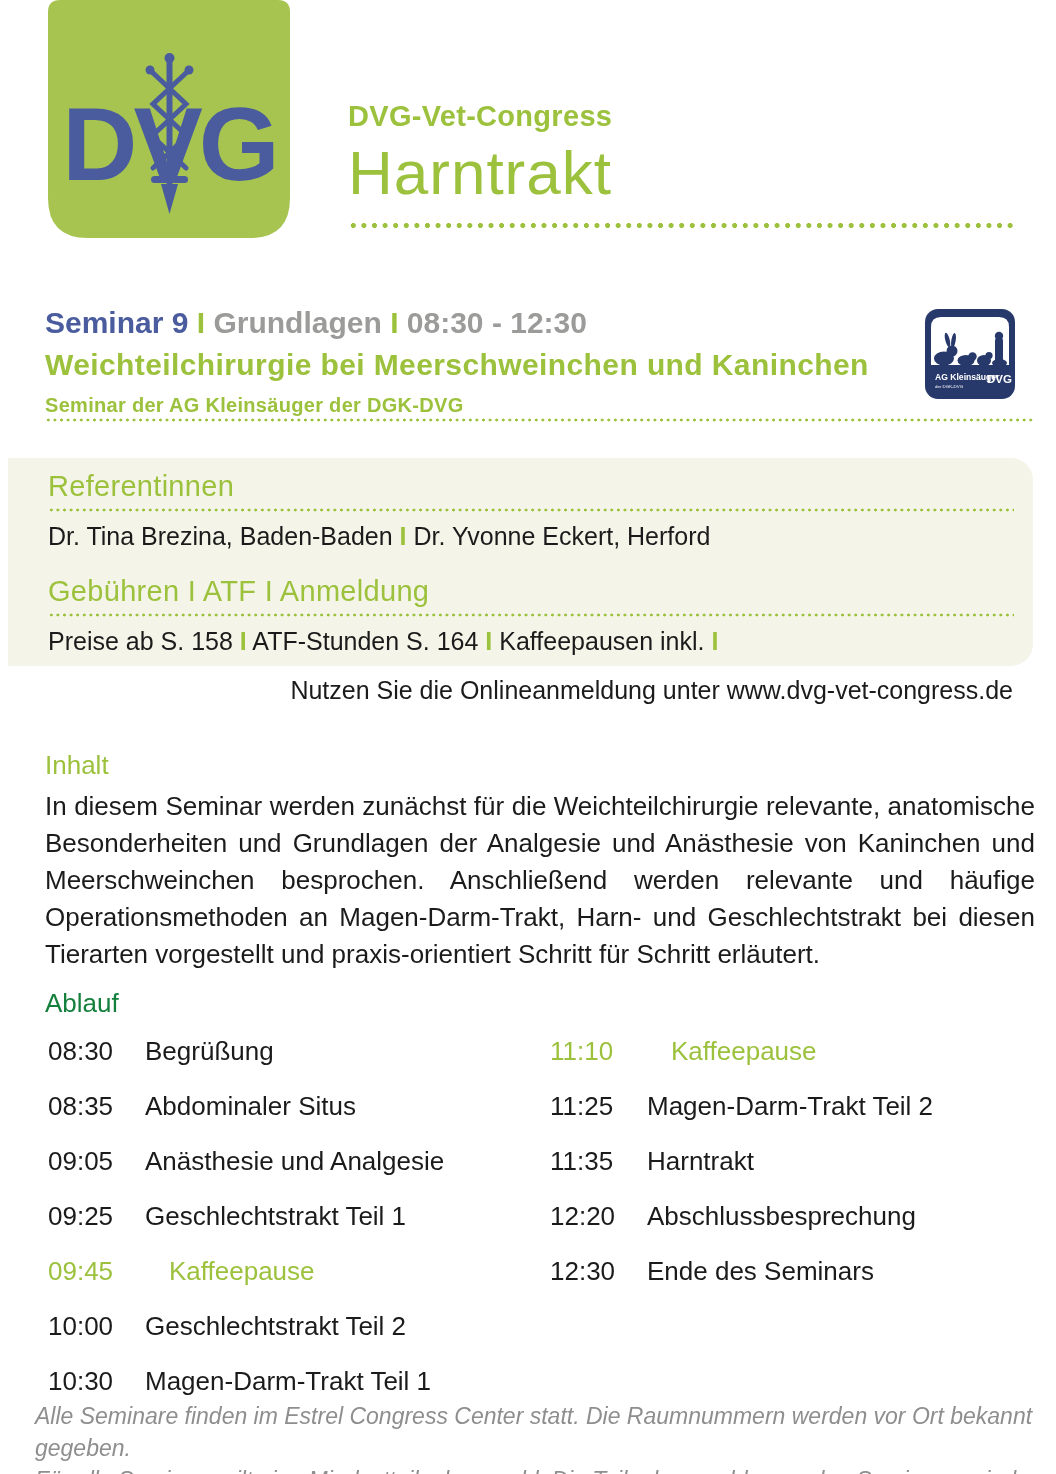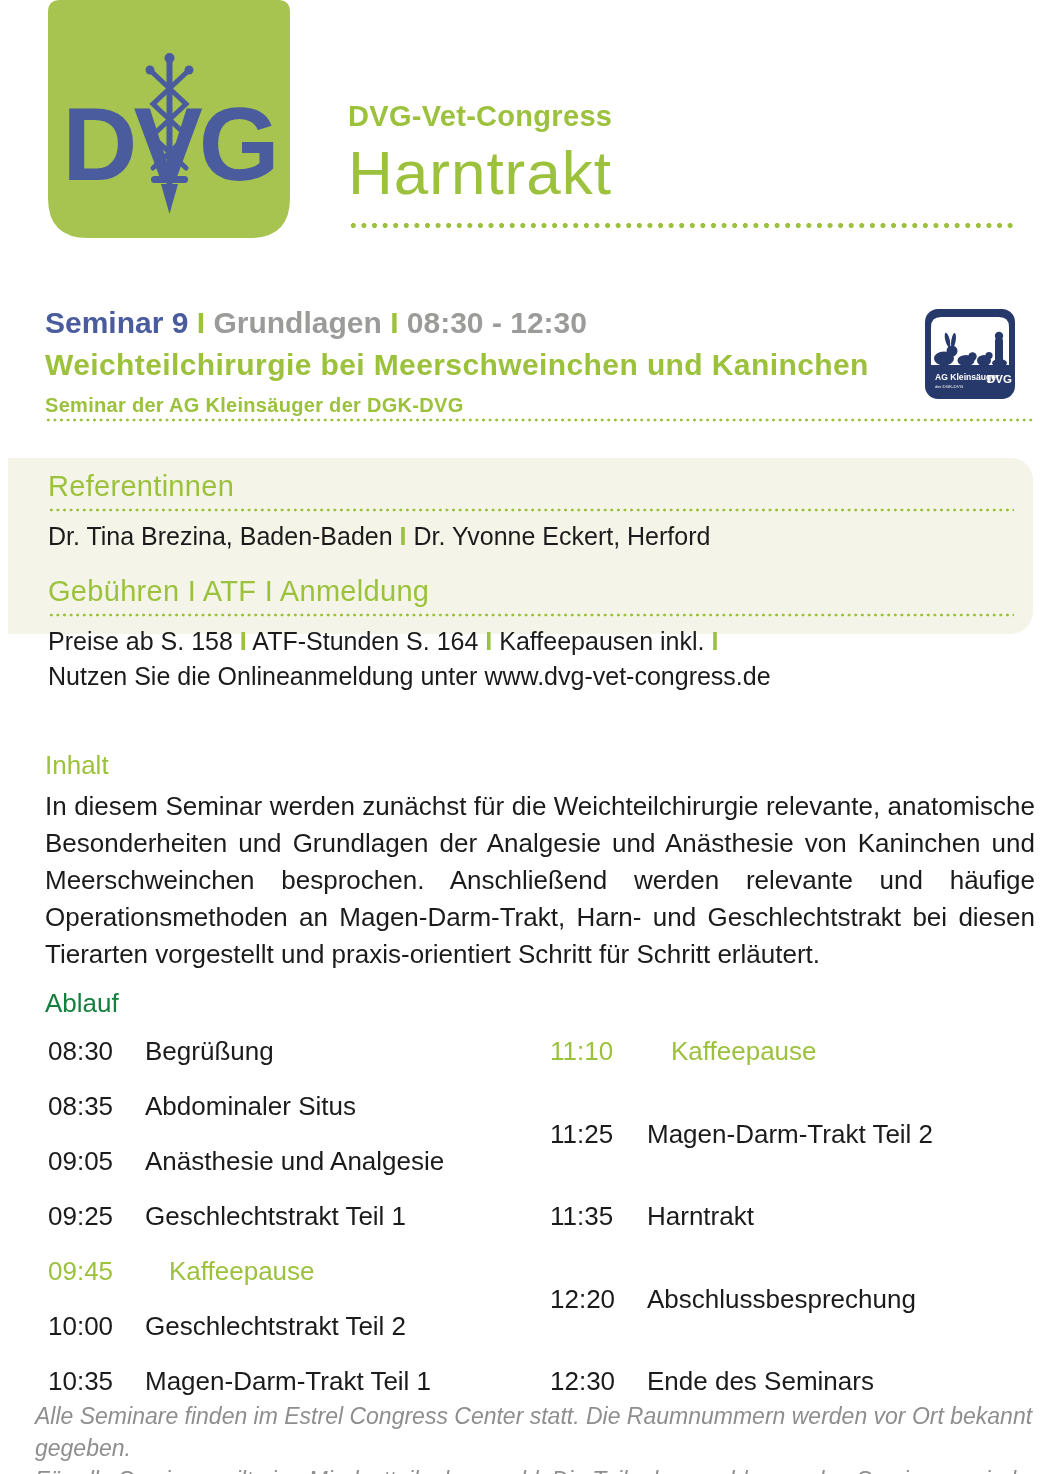--- a/index.html
+++ b/index.html
@@ -23,36 +23,36 @@
   
   .seminar-head{position:absolute;left:45px;top:306px;width:860px;}
   .head-line1{font-size:30px;font-weight:700;color:#9b9b9a;}
   .head-line1 .blue{color:#4a5c9e;}
   .pipe{color:#9cc13c;font-weight:700;}
   .head-line2{font-size:30px;font-weight:700;color:#9cc13c;margin-top:8px;letter-spacing:.4px;}
   .head-line3{font-size:20px;font-weight:700;color:#9cc13c;margin-top:12px;letter-spacing:.3px;}
   .head-sep{position:absolute;left:45px;top:418px;width:990px;}
   .badge{position:absolute;left:925px;top:309px;width:76px;height:90px;}
   
-  .info-box{position:absolute;left:8px;top:458px;width:1025px;height:176px;
+  .info-box{position:absolute;left:8px;top:458px;width:1025px;height:208px;
     background:#f4f5e8;border-radius:0 22px 22px 0;box-sizing:border-box;
     padding:12px 20px 0 40px;}
   .green-h{font-size:29px;font-weight:400;color:#9cc13c;letter-spacing:.3px;}
   .info-box .dot-fine{width:966px;margin:5px 0 10px 0;}
   .info-text{font-size:25px;color:#1b1b1b;}
   .fees-h{margin-top:24px;}
-  .info-text.second{margin-top:6px;}
+  .info-text.second{margin-top:20px;text-align:right;}
   
   .content-heading{position:absolute;left:45px;top:750px;font-size:26px;color:#9cc13c;}
   .content-body{position:absolute;left:45px;top:788px;width:990px;
     font-size:26px;line-height:37px;text-align:justify;color:#1b1b1b;}
   
   .schedule-heading{position:absolute;left:45px;top:988px;font-size:26px;color:#15803d;}
   .schedule{position:absolute;left:48px;top:1036px;width:990px;display:flex;}
-  .sched-col{display:flex;flex-direction:column;justify-content:space-between;}
+  .sched-col{display:flex;flex-direction:column;}
   .sched-col.left{width:502px;}
   .sched-col.right{flex:1;}
   .sched-row{display:flex;margin-bottom:25px;font-size:26px;line-height:30px;}
   .sched-row .time{width:97px;flex:0 0 97px;}
   .sched-row.hl{color:#9cc13c;gap:24px;}
   
   .footer{position:absolute;left:35px;top:1400px;width:1012px;
     font-size:23px;line-height:32px;font-style:italic;color:#8e8e8e;}
   svg text{font-family:"Liberation Sans",sans-serif;}
 </style>
@@ -167,21 +167,21 @@
       </div>
       <div class="sched-row hl">
         <span class="time">09:45</span>
         <span class="label">Kaffeepause</span>
       </div>
       <div class="sched-row">
         <span class="time">10:00</span>
         <span class="label">Geschlechtstrakt Teil 2</span>
       </div>
       <div class="sched-row">
-        <span class="time">10:35</span>
+        <span class="time">10:30</span>
         <span class="label">Magen-Darm-Trakt Teil 1</span>
       </div>
     </div>
     <div class="sched-col right">
       <div class="sched-row hl">
         <span class="time">11:10</span>
         <span class="label">Kaffeepause</span>
       </div>
       <div class="sched-row">
         <span class="time">11:25</span>

